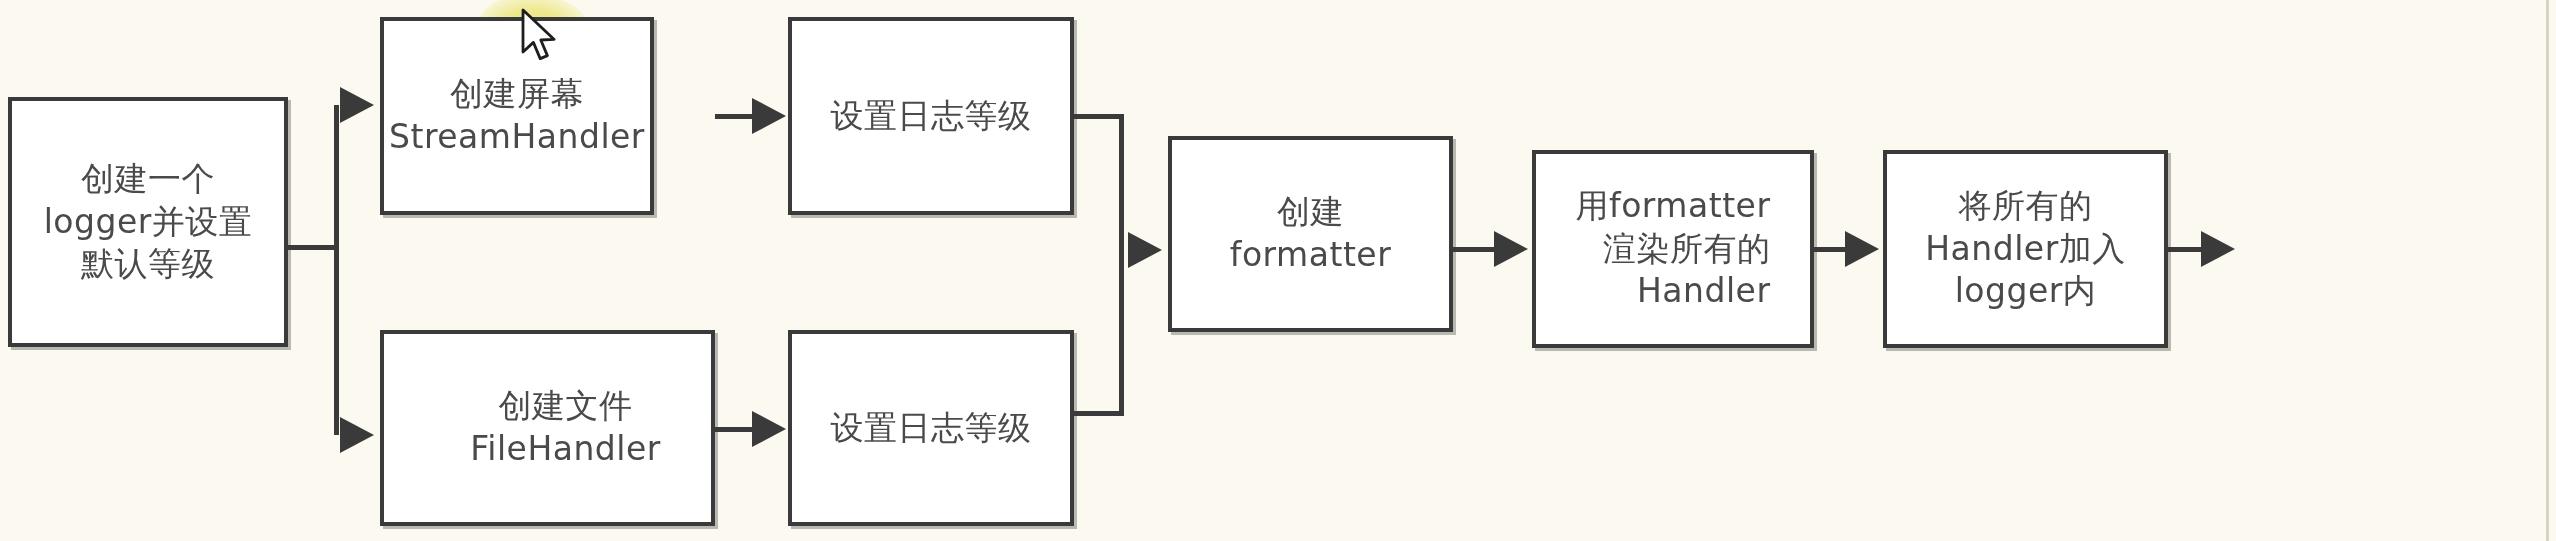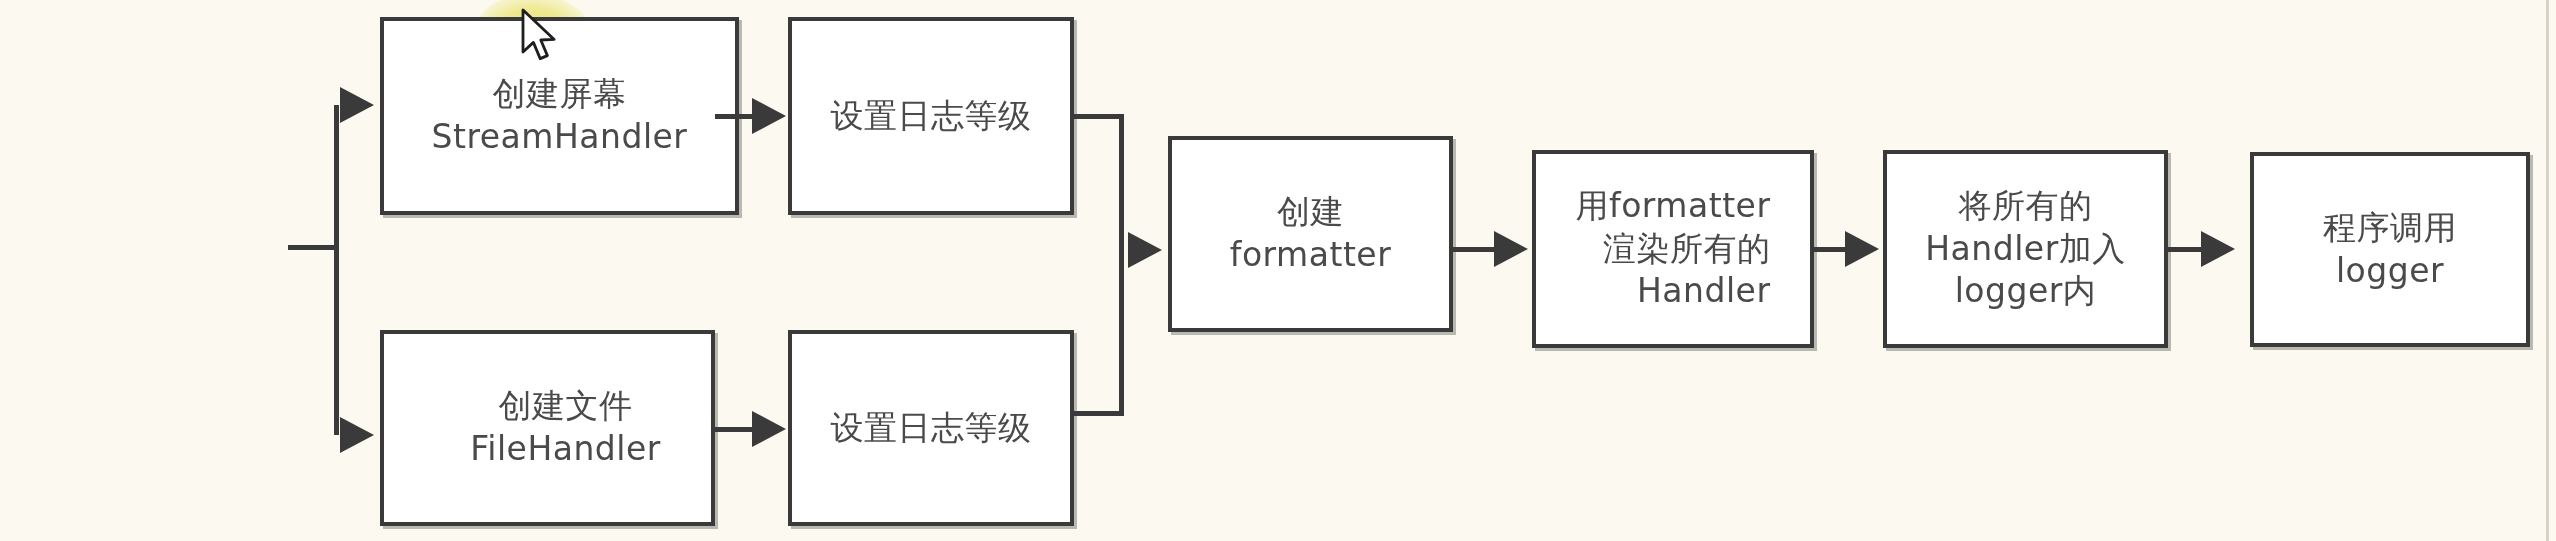--- a/index.html
+++ b/index.html
@@ -73,22 +73,27 @@
     width: 3px;
   }
 </style>
 </head>
 <body>
 
 <div id="stage">
 
   <div class="highlight-blob" style="left:474px; top:-6px; width:116px; height:78px;"></div>
 
+  <div class="node" style="left:8px; top:97px; width:280px; height:250px;">
+    <div class="node-label">创建一个
+logger并设置
+默认等级</div>
+  </div>
 
-  <div class="node" style="left:380px; top:17px; width:359px; height:198px;justify-content:center;">
+  <div class="node" style="left:380px; top:17px; width:274px; height:198px;justify-content:center;">
     <div class="node-label">创建屏幕
 StreamHandler</div>
   </div>
 
   <div class="node" style="left:788px; top:17px; width:286px; height:198px;">
     <div class="node-label">设置日志等级</div>
   </div>
 
   <div class="node" style="left:380px; top:330px; width:335px; height:196px;padding-left:36px;">
     <div class="node-label">创建文件
@@ -109,24 +114,20 @@
 渲染所有的
 Handler</div>
   </div>
 
   <div class="node" style="left:1883px; top:150px; width:285px; height:198px;">
     <div class="node-label">将所有的
 Handler加入
 logger内</div>
   </div>
 
-  <div class="node" style="left:2250px; top:152px; width:280px; height:195px;">
-    <div class="node-label">程序调用
-logger</div>
-  </div>
 
   <div class="edge-h" style="left:288px; top:245px; width:50px;"></div>
 
   <div class="edge-v" style="left:334px; top:105px; height:330px;"></div>
 
   <div class="arrow-right" style="left:340px; top:87px;"></div>
 
   <div class="arrow-right" style="left:340px; top:417px;"></div>
 
   <div class="edge-h" style="left:715px; top:114px; width:40px;"></div>

